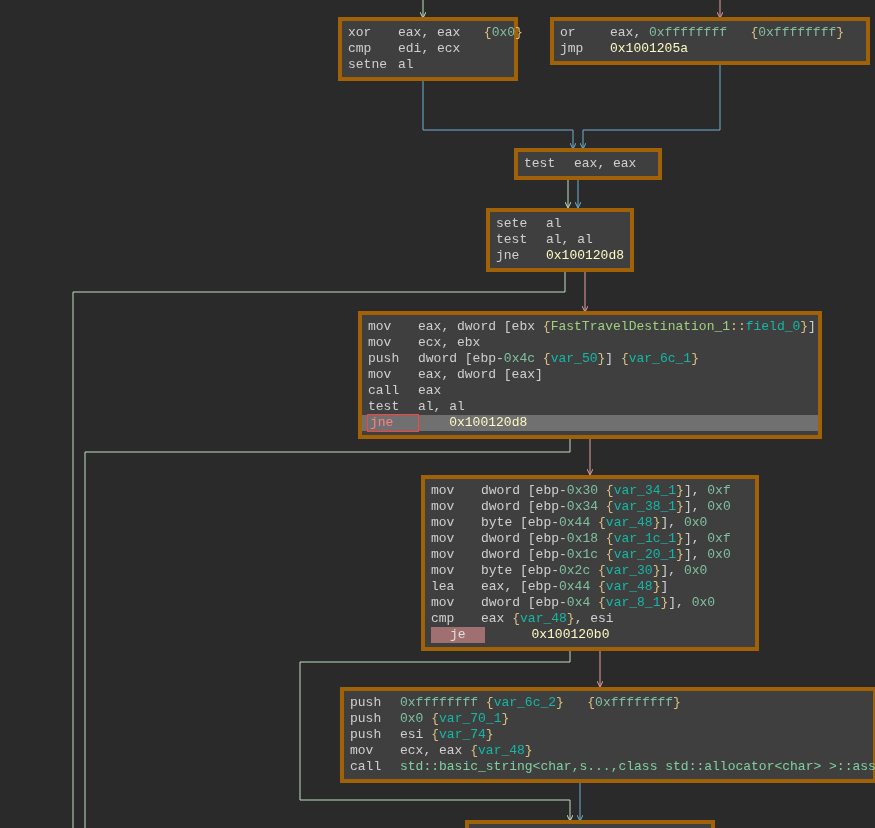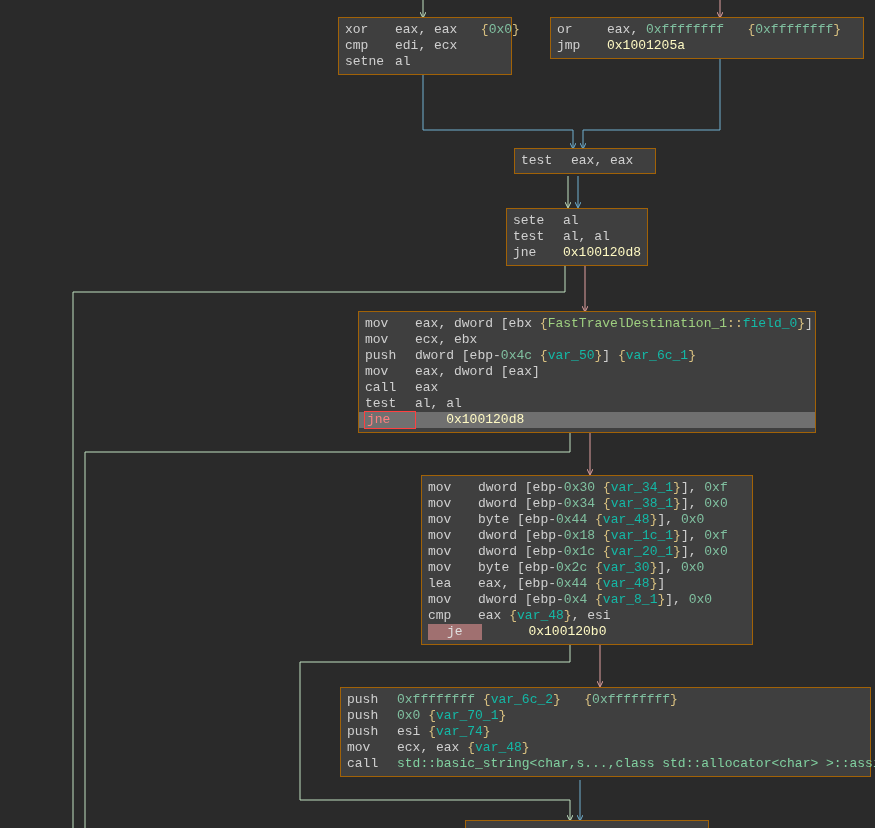--- a/index.html
+++ b/index.html
@@ -17,21 +17,21 @@
   svg.edges {
     position: absolute;
     top: 0; left: 0;
     width: 875px; height: 828px;
     pointer-events: none;
     z-index: 0;
   }
   .block {
     position: absolute;
     background: #3f3f3f;
-    border: 1px solid #a16207;
+    border: 4px solid #a16207;
     padding: 4px 6px 4px 6px;
     white-space: pre;
     z-index: 1;
     line-height: 16px;
   }
   .instr {
     display: block;
   }
   .mn {
     color: #d0d0d0;
@@ -110,21 +110,21 @@
 
   <polyline points="580,780 580,820" fill="none" stroke="#70b0d0" stroke-width="1" marker-end="url(#arr-blue)"></polyline>
 </svg>
 
 <div class="block" id="b1" style="left:338px; top:17px; width:160px;"><span class="instr"><span class="mn">xor</span><span class="reg">eax</span><span class="sep">, </span><span class="reg">eax</span><span class="sep">   </span><span class="brace">{</span><span class="num">0x0</span><span class="brace">}</span></span><span class="instr"><span class="mn">cmp</span><span class="reg">edi</span><span class="sep">, </span><span class="reg">ecx</span></span><span class="instr"><span class="mn">setne</span><span class="reg">al</span></span></div>
 
 <div class="block" id="b2" style="left:550px; top:17px; width:300px;"><span class="instr"><span class="mn">or</span><span class="reg">eax</span><span class="sep">, </span><span class="num">0xffffffff</span><span class="sep">   </span><span class="brace">{</span><span class="num">0xffffffff</span><span class="brace">}</span></span><span class="instr"><span class="mn">jmp</span><span class="addr">0x1001205a</span></span></div>
 
 <div class="block" id="b3" style="left:514px; top:148px; width:128px;"><span class="instr"><span class="mn">test</span><span class="reg">eax</span><span class="sep">, </span><span class="reg">eax</span></span></div>
 
-<div class="block" id="b4" style="left:506px; top:208px; width:128px;"><span class="instr"><span class="mn">sete</span><span class="reg">al</span></span><span class="instr"><span class="mn">test</span><span class="reg">al</span><span class="sep">, </span><span class="reg">al</span></span><span class="instr"><span class="mn">jne</span><span class="addr">0x100120d8</span></span></div>
+<div class="block" id="b4" style="left:486px; top:208px; width:128px;"><span class="instr"><span class="mn">sete</span><span class="reg">al</span></span><span class="instr"><span class="mn">test</span><span class="reg">al</span><span class="sep">, </span><span class="reg">al</span></span><span class="instr"><span class="mn">jne</span><span class="addr">0x100120d8</span></span></div>
 
 <div class="block" id="b5" style="left:358px; top:311px; width:444px;"><span class="instr"><span class="mn">mov</span><span class="reg">eax</span><span class="sep">, dword [ebx </span><span class="brace">{</span><span class="type">FastTravelDestination_1</span><span class="brace">::</span><span class="var">field_0</span><span class="brace">}</span><span class="sep">]</span></span><span class="instr"><span class="mn">mov</span><span class="reg">ecx</span><span class="sep">, </span><span class="reg">ebx</span></span><span class="instr"><span class="mn">push</span><span class="sep">dword [ebp-</span><span class="num">0x4c</span><span class="sep"> </span><span class="brace">{</span><span class="var">var_50</span><span class="brace">}</span><span class="sep">] </span><span class="brace">{</span><span class="var">var_6c_1</span><span class="brace">}</span></span><span class="instr"><span class="mn">mov</span><span class="reg">eax</span><span class="sep">, dword [eax]</span></span><span class="instr"><span class="mn">call</span><span class="reg">eax</span></span><span class="instr"><span class="mn">test</span><span class="reg">al</span><span class="sep">, </span><span class="reg">al</span></span><span class="instr row-sel"><span class="mn-hl-red">jne</span><span>    </span><span class="addr">0x100120d8</span></span></div>
 
 <div class="block" id="b6" style="left:421px; top:475px; width:318px;"><span class="instr"><span class="mn">mov</span><span class="sep">dword [ebp-</span><span class="num">0x30</span><span class="sep"> </span><span class="brace">{</span><span class="var">var_34_1</span><span class="brace">}</span><span class="sep">], </span><span class="num">0xf</span></span><span class="instr"><span class="mn">mov</span><span class="sep">dword [ebp-</span><span class="num">0x34</span><span class="sep"> </span><span class="brace">{</span><span class="var">var_38_1</span><span class="brace">}</span><span class="sep">], </span><span class="num">0x0</span></span><span class="instr"><span class="mn">mov</span><span class="sep">byte [ebp-</span><span class="num">0x44</span><span class="sep"> </span><span class="brace">{</span><span class="var">var_48</span><span class="brace">}</span><span class="sep">], </span><span class="num">0x0</span></span><span class="instr"><span class="mn">mov</span><span class="sep">dword [ebp-</span><span class="num">0x18</span><span class="sep"> </span><span class="brace">{</span><span class="var">var_1c_1</span><span class="brace">}</span><span class="sep">], </span><span class="num">0xf</span></span><span class="instr"><span class="mn">mov</span><span class="sep">dword [ebp-</span><span class="num">0x1c</span><span class="sep"> </span><span class="brace">{</span><span class="var">var_20_1</span><span class="brace">}</span><span class="sep">], </span><span class="num">0x0</span></span><span class="instr"><span class="mn">mov</span><span class="sep">byte [ebp-</span><span class="num">0x2c</span><span class="sep"> </span><span class="brace">{</span><span class="var">var_30</span><span class="brace">}</span><span class="sep">], </span><span class="num">0x0</span></span><span class="instr"><span class="mn">lea</span><span class="reg">eax</span><span class="sep">, [ebp-</span><span class="num">0x44</span><span class="sep"> </span><span class="brace">{</span><span class="var">var_48</span><span class="brace">}</span><span class="sep">]</span></span><span class="instr"><span class="mn">mov</span><span class="sep">dword [ebp-</span><span class="num">0x4</span><span class="sep"> </span><span class="brace">{</span><span class="var">var_8_1</span><span class="brace">}</span><span class="sep">], </span><span class="num">0x0</span></span><span class="instr"><span class="mn">cmp</span><span class="reg">eax</span><span class="sep"> </span><span class="brace">{</span><span class="var">var_48</span><span class="brace">}</span><span class="sep">, </span><span class="reg">esi</span></span><span class="instr"><span class="mn-hl-pink">je</span><span>      </span><span class="addr">0x100120b0</span></span></div>
 
 <div class="block" id="b7" style="left:340px; top:687px; width:517px;"><span class="instr"><span class="mn">push</span><span class="num">0xffffffff</span><span class="sep"> </span><span class="brace">{</span><span class="var">var_6c_2</span><span class="brace">}</span><span class="sep">   </span><span class="brace">{</span><span class="num">0xffffffff</span><span class="brace">}</span></span><span class="instr"><span class="mn">push</span><span class="num">0x0</span><span class="sep"> </span><span class="brace">{</span><span class="var">var_70_1</span><span class="brace">}</span></span><span class="instr"><span class="mn">push</span><span class="reg">esi</span><span class="sep"> </span><span class="brace">{</span><span class="var">var_74</span><span class="brace">}</span></span><span class="instr"><span class="mn">mov</span><span class="reg">ecx</span><span class="sep">, </span><span class="reg">eax</span><span class="sep"> </span><span class="brace">{</span><span class="var">var_48</span><span class="brace">}</span></span><span class="instr"><span class="mn">call</span><span class="call-name">std::basic_string&lt;char,s...,class std::allocator&lt;char&gt; &gt;::assign</span></span></div>
 
 <div class="block" style="left:465px; top:820px; width:230px; height:8px;"></div>
 
 </body></html>

